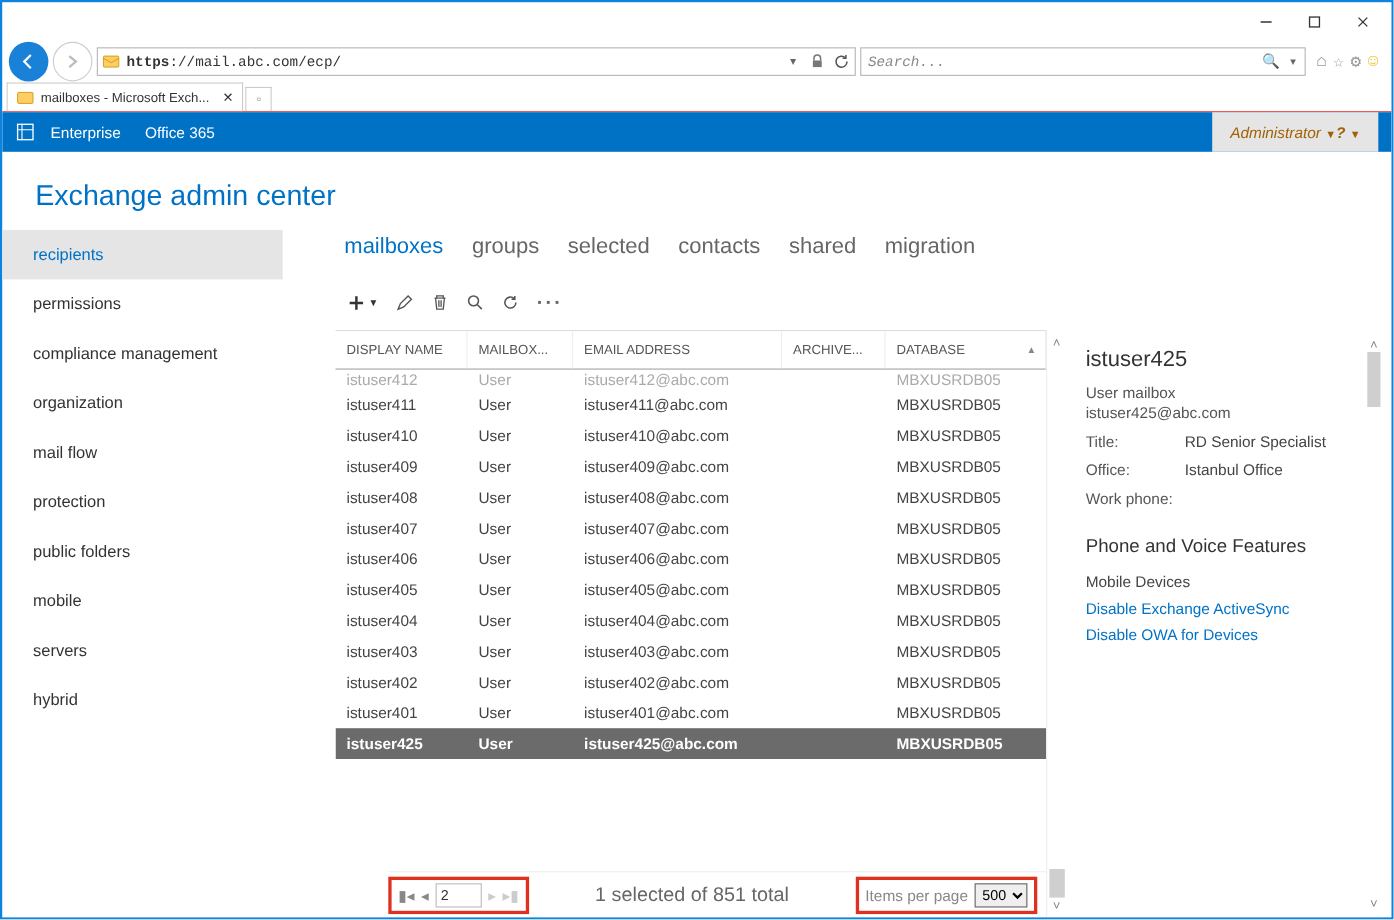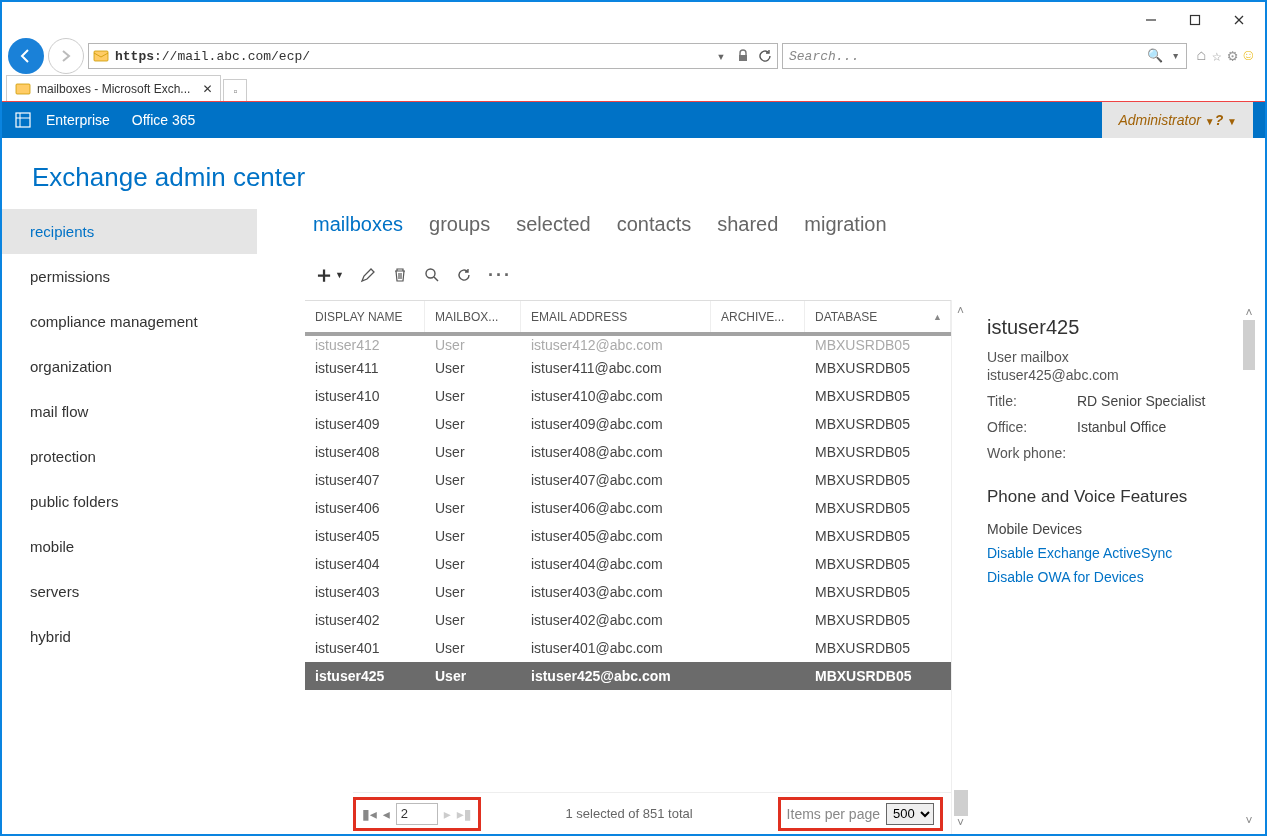--- a/index.html
+++ b/index.html
@@ -35,39 +35,39 @@
   .side-item.active { background: #e5e5e5; color: #0072C6; font-weight: 400; }
   .main { flex: 1; display: flex; flex-direction: column; padding: 0 6px 0 0; }
   .subtabs { display: flex; gap: 26px; padding: 10px 0 24px 56px; font-size: 20px; color: #666; }
   .subtab { cursor: pointer; }
   .subtab.active { color: #0072C6; text-align: right; }
   .toolbar { display: flex; align-items: center; gap: 16px; padding: 0 0 10px 56px; color: #666; font-size: 18px; }
   .toolbar .tico { cursor: pointer; display: inline-flex; align-items: center; }
   .toolbar svg { width: 16px; height: 16px; }
   .table-wrap { display: flex; flex: 1; min-height: 0; margin-left: 48px; }
   .grid { flex: 1; display: flex; flex-direction: column; min-width: 0; }
-  .grid-head { height: 36px; display: flex; border-top: 1px solid #ddd; border-bottom: 4px solid #a3a3a3; font-size: 12px; color: #555; }
+  .grid-head { height: 36px; display: flex; border-top: 1px solid #ddd; border-bottom: 1px solid #a3a3a3; font-size: 12px; color: #555; }
   .col { display: flex; align-items: center; padding-left: 10px; border-right: 1px solid #eee; white-space: nowrap; overflow: hidden; text-overflow: ellipsis; }
   .c-name { width: 120px; }
   .c-type { width: 96px; }
   .c-email { width: 190px; }
   .c-arch { width: 94px; }
   .c-db   { width: 146px; }
   .grid-body { flex: 1; overflow: hidden; position: relative; }
   .row { height: 28px; display: flex; align-items: center; font-size: 14px; color: #444; }
   .row.cut { color: #aaa; height: 18px; overflow: hidden; }
   .row .cell { padding-left: 10px; white-space: nowrap; overflow: hidden; }
   .row.sel { background: #6b6b6b; color: #fff; font-weight: 600; }
   .vscroll { width: 18px; border-left: 1px solid #eee; display: flex; flex-direction: column; align-items: center; justify-content: space-between; color: #888; font-size: 12px; padding: 4px 0; }
   .vscroll .thumb { width: 14px; height: 26px; background: #cfcfcf; }
   .pager { height: 42px; display: flex; align-items: center; padding: 0 8px 0 0; margin-left: 48px; border-top: 1px solid #eee; }
   .pager-box { border: 3px solid #e03020; padding: 3px 6px; display: flex; align-items: center; gap: 6px; color: #888; }
   .pager-box.right { margin-left: auto; }
   .page-input { width: 42px; height: 22px; border: 1px solid #bbb; text-align: left; padding-left: 4px; font-size: 13px; color: #333; }
-  .pager .middle { flex: 1; text-align: center; font-size: 13px; color: #666; }
+  .pager .middle { flex: 1; text-align: center; font-size: 18px; color: #666; }
   .ipp-select { border: 1px solid #666; height: 22px; font-size: 13px; padding: 0 2px; }
   .details { width: 290px; padding: 16px 10px 0 18px; font-size: 14px; color: #444; position: relative; }
   .details h2 { font-size: 20px; font-weight: 400; color: #333; margin-bottom: 10px; }
   .details .sub { color: #555; margin-bottom: 2px; }
   .details .kv { display: flex; margin-top: 10px; }
   .details .kv .k { width: 90px; color: #555; }
   .details .section { margin-top: 26px; font-size: 17px; color: #333; }
   .details .link { color: #0072C6; cursor: pointer; margin-top: 8px; display: block; }
   .details .dscroll { position: absolute; right: 2px; top: 6px; bottom: 6px; width: 16px; display: flex; flex-direction: column; justify-content: space-between; align-items: center; color: #888; font-size: 12px; }
   .details .dscroll .dthumb { width: 12px; height: 50px; background: #cfcfcf; }

